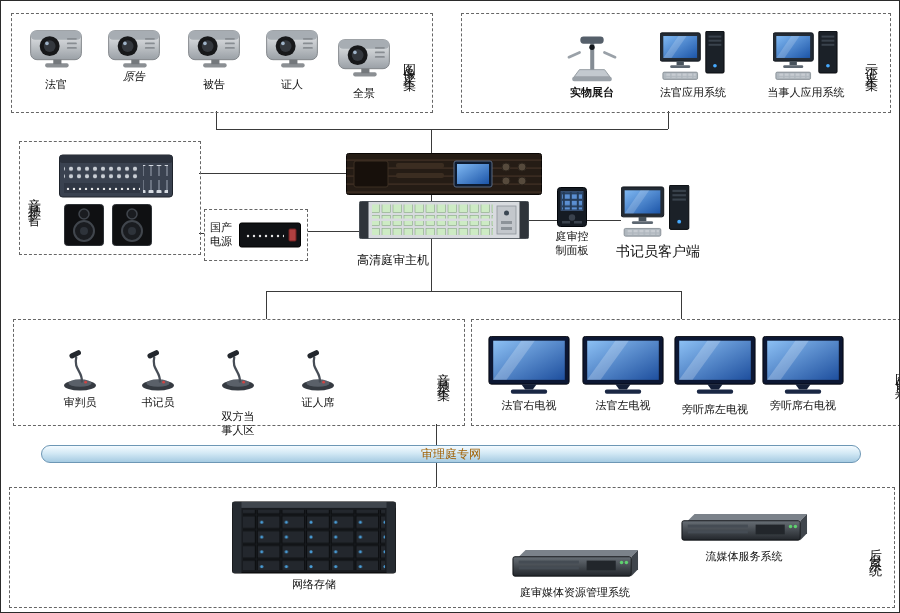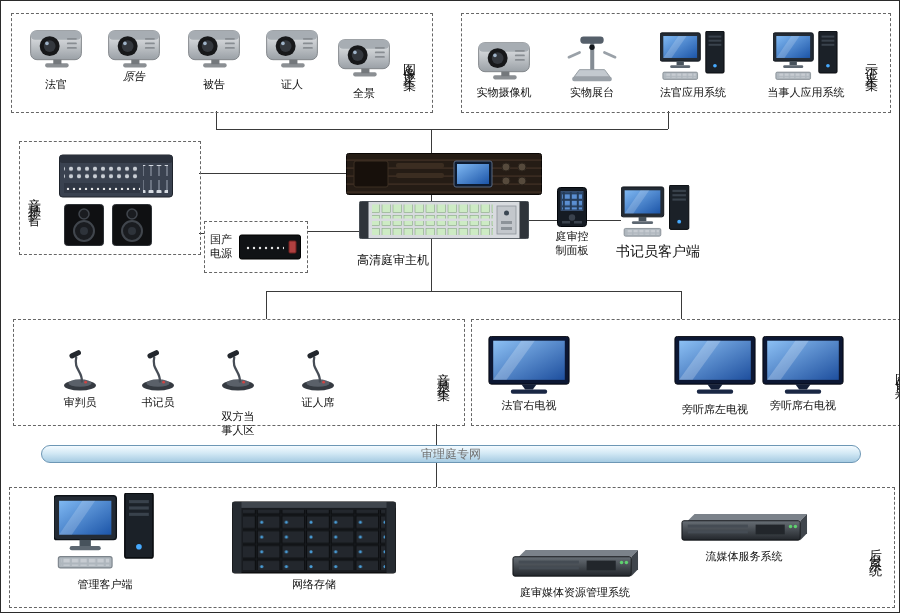--- a/index.html
+++ b/index.html
@@ -19,21 +19,21 @@
   .dev.bottom{display:flex;flex-direction:column;justify-content:flex-end;align-items:center;}
   .dlbl{font-size:11px;line-height:1.25;color:#111;}
   .abs{position:absolute;z-index:2;}
   .netbar{
     position:absolute;left:40px;top:444px;width:818px;height:16px;border-radius:9px;
     border:1px solid #6d97b5;z-index:2;
     background:linear-gradient(180deg,#f4fbff 0%,#d3e9f5 45%,#a6cbe2 100%);
   }
   .netlabel{
     position:absolute;left:0;width:900px;top:445px;height:16px;line-height:16px;
-    text-align:center;font-size:12px;color:#737373;z-index:3;
+    text-align:center;font-size:12px;color:#a16207;z-index:3;
   }
   .hostlbl{position:absolute;font-size:12px;text-align:center;z-index:2;}
   .plabel{font-size:11px;line-height:1.3;width:24px;}
   .pwrbox{display:flex;align-items:center;gap:5px;padding:0 5px;box-sizing:border-box;}
 </style>
 </head>
 <body>
 
 <svg width="0" height="0" style="position:absolute" aria-hidden="true">
   <defs>
@@ -200,31 +200,25 @@
     <div class="dev" style="left:316px;top:19px;width:72px;">
       <svg width="58" height="46">
           <use href="#sym-camera"></use>
         </svg>
       <div class="dlbl" style="margin-top:8px;">全景</div>
     </div>
   </div>
 
   <div class="dbox" style="left:460px;top:12px;width:428px;height:98px;">
     <div class="vtitle" style="right:10px;">示证采集</div>
-    <div class="dev bottom" style="left:0px;top:6px;width:84px;height:80px;">
-      <svg width="58" height="46">
-          <use href="#sym-camera"></use>
-        </svg>
-      <div class="dlbl" style="margin-top:4px;">实物摄像机</div>
-    </div>
     <div class="dev bottom" style="left:88px;top:6px;width:84px;height:80px;">
       <svg width="54" height="52">
           <use href="#sym-doccam"></use>
         </svg>
-      <div class="dlbl" style="margin-top:2px;">实物展台</div>
+      <div class="dlbl" style="margin-top:2px;font-weight:bold;">实物展台</div>
     </div>
     <div class="dev bottom" style="left:186px;top:6px;width:90px;height:80px;">
       <svg width="66" height="53">
           <use href="#sym-computer"></use>
         </svg>
       <div class="dlbl" style="margin-top:2px;">法官应用系统</div>
     </div>
     <div class="dev bottom" style="left:296px;top:6px;width:96px;height:80px;">
       <svg width="66" height="53">
           <use href="#sym-computer"></use>
@@ -288,21 +282,21 @@
       <rect x="13" y="20" width="121" height="14" fill="url(#pcell)"></rect>
       <rect x="138" y="5" width="19" height="28" fill="#c3c7cc" stroke="#8d9399" stroke-width="0.8"></rect>
       <circle cx="147.5" cy="12" r="2.5" fill="#3b4753"></circle>
       <rect x="142" y="20" width="11" height="3" fill="#8d9399"></rect>
       <rect x="142" y="26" width="11" height="3" fill="#8d9399"></rect>
     </svg>
   </div>
 
   <div class="hostlbl" style="left:322px;top:251px;width:140px;">高清庭审主机</div>
 
-  <div class="dbox pwrbox" style="left:203px;top:208px;width:104px;height:52px;margin-top:12px;">
+  <div class="dbox pwrbox" style="left:203px;top:208px;width:104px;height:52px;">
     <div class="plabel">国产电源</div>
     <svg width="62" height="28" viewBox="0 0 62 28">
       <rect x="0.5" y="2" width="61" height="24" rx="2" fill="#101215" stroke="#000"></rect>
       <rect x="5" y="11" width="40" height="6" fill="url(#pdotw)"></rect>
       <rect x="50" y="8" width="7" height="12" rx="1" fill="#b04040" stroke="#702020"></rect>
     </svg>
   </div>
 
   <div class="abs" style="left:556px;top:186px;">
     <svg width="30" height="40" viewBox="0 0 30 40">
@@ -352,46 +346,46 @@
   </div>
 
   <div class="dbox" style="left:470px;top:318px;width:418px;height:105px;padding-left:30px;">
     <div class="vtitle" style="right:10px;">图像显示</div>
     <div class="dev" style="left:12px;top:16px;width:90px;">
       <svg width="84" height="60">
           <use href="#sym-tv"></use>
         </svg>
       <div class="dlbl" style="margin-top:3px;">法官右电视</div>
     </div>
+    <div class="dev" style="left:106px;top:16px;width:90px;">
+      <svg width="84" height="60">
+          <use href="#sym-tv"></use>
+        </svg>
+      <div class="dlbl" style="margin-top:3px;">法官左电视</div>
+    </div>
     <div class="dev" style="left:198px;top:16px;width:90px;">
       <svg width="84" height="60">
           <use href="#sym-tv"></use>
         </svg>
       <div class="dlbl" style="margin-top:7px;">旁听席左电视</div>
     </div>
     <div class="dev" style="left:286px;top:16px;width:90px;">
       <svg width="84" height="60">
           <use href="#sym-tv"></use>
         </svg>
       <div class="dlbl" style="margin-top:3px;">旁听席右电视</div>
     </div>
   </div>
 
   <div class="netbar"></div>
   <div class="netlabel">审理庭专网</div>
 
   <div class="dbox" style="left:8px;top:486px;width:884px;height:119px;">
     <div class="vtitle" style="right:10px;">后台系统</div>
 
-    <div class="dev bottom" style="left:30px;top:4px;width:130px;height:100px;">
-      <svg width="102" height="82">
-          <use href="#sym-computer"></use>
-        </svg>
-      <div class="dlbl" style="margin-top:3px;">管理客户端</div>
-    </div>
 
     <div class="dev bottom" style="left:216px;top:4px;width:176px;height:100px;">
       <svg width="164" height="74" viewBox="0 0 166 75">
         <rect x="0.5" y="2" width="165" height="72" rx="2" fill="#181b1f" stroke="#000"></rect>
         <rect x="0.5" y="2" width="165" height="6" fill="#40464d"></rect>
         <rect x="0.5" y="2" width="9" height="72" fill="#262b31"></rect>
         <rect x="156.5" y="2" width="9" height="72" fill="#262b31"></rect>
         <rect x="11" y="10" width="144" height="61" fill="url(#pbay)"></rect>
       </svg>
       <div class="dlbl" style="margin-top:4px;">网络存储</div>

